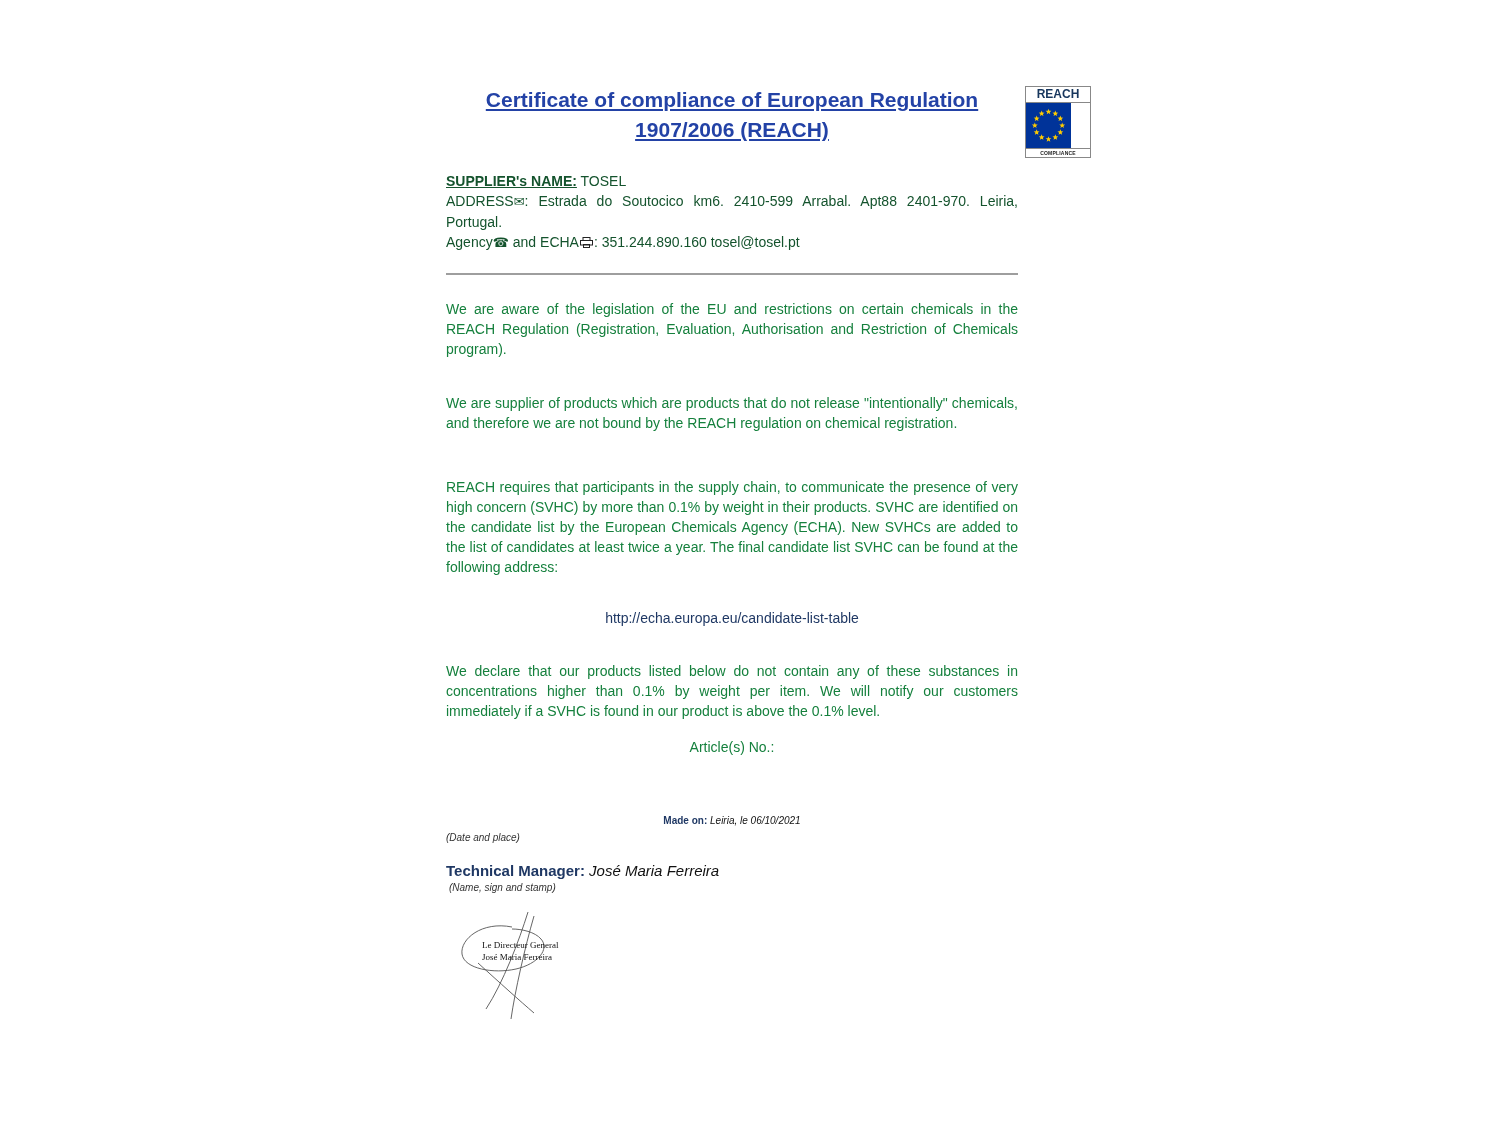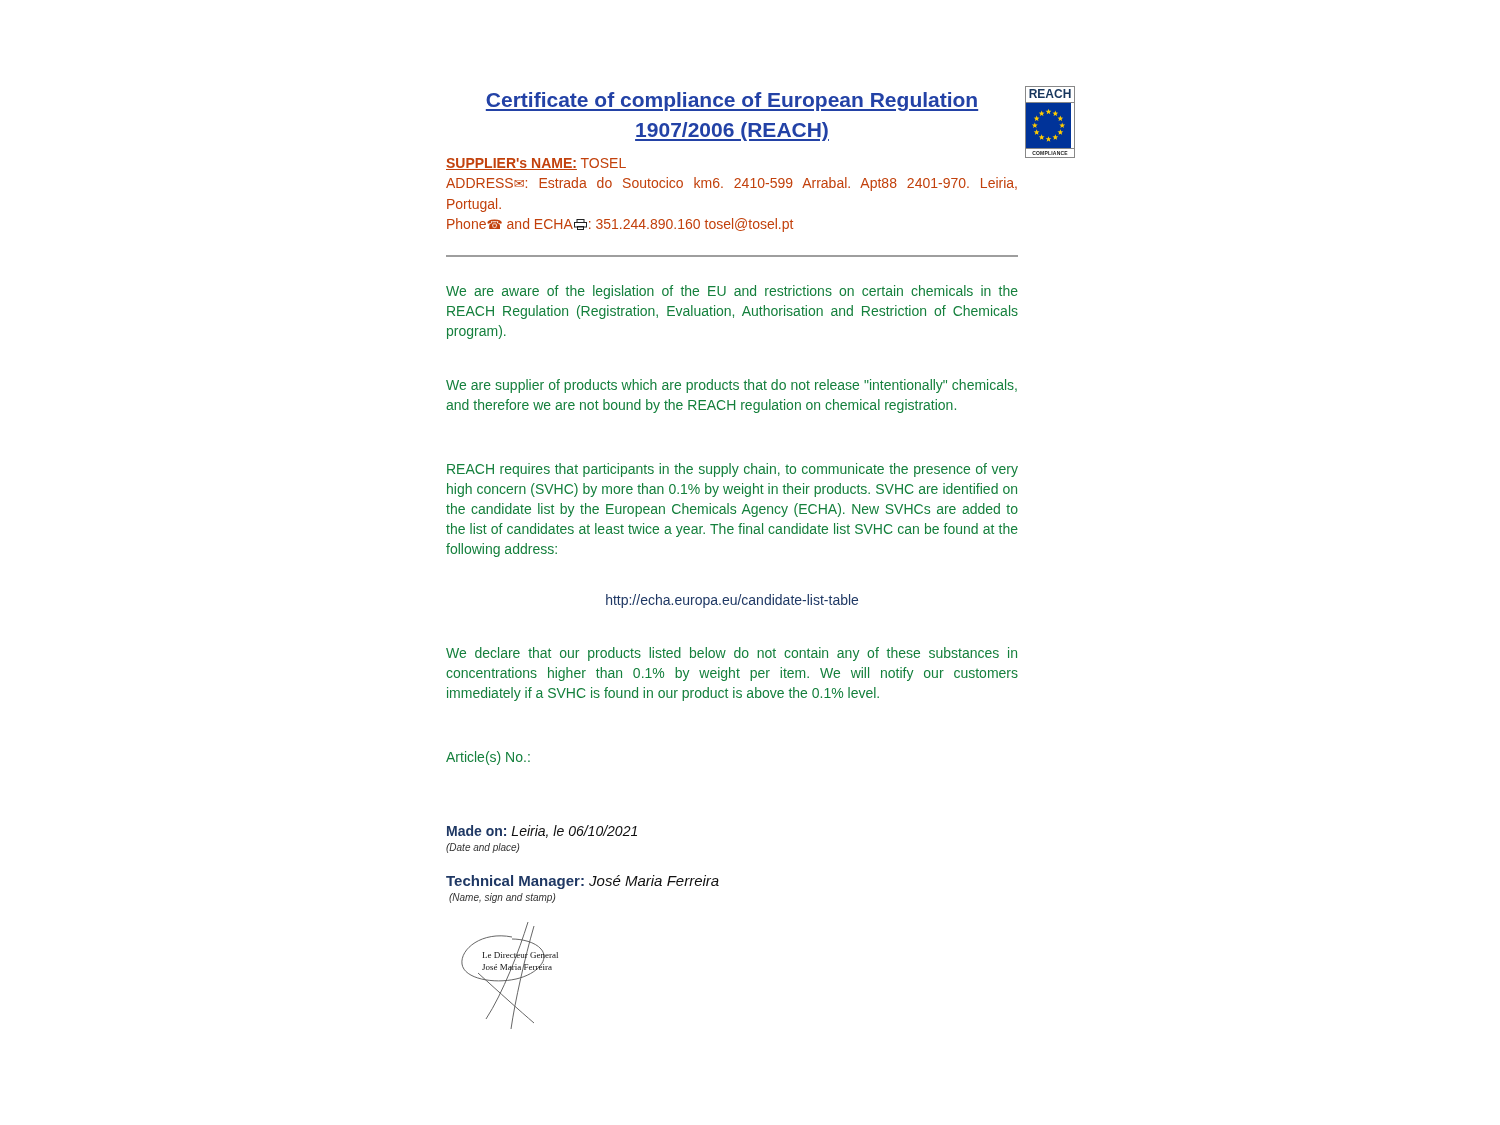--- a/index.html
+++ b/index.html
@@ -5,48 +5,48 @@
   * { margin: 0; padding: 0; box-sizing: border-box; }
   html, body { width: 1500px; height: 1125px; background: #ffffff; }
   body { font-family: "Liberation Sans", sans-serif; }
   .page { position: relative; width: 1500px; height: 1125px; background: #ffffff; overflow: hidden; }
 
   .content { position: absolute; left: 446px; top: 85px; width: 572px; }
 
   .doc-title { text-align: center; color: #2342A6; font-weight: bold; font-size: 21px; line-height: 30px; }
   .doc-title .tline { text-decoration: underline; }
 
-  .supplier { margin-top: 8px; color: #c2410c; font-size: 14px; line-height: 20px; }
+  .supplier { margin-top: 26px; color: #14532d; font-size: 14px; line-height: 20px; }
   .supplier p { text-align: justify; }
   .lbl-underline { font-weight: bold; text-decoration: underline; }
   .uni-icon { font-size: 13px; }
   .fax-icon-svg { display: inline-block; vertical-align: -1px; margin: 0 1px; }
 
   .divider { margin-top: 20px; border: none; border-top: 2px solid #9e9e9e; width: 100%; }
 
   .para { color: #15803d; font-size: 14px; line-height: 20px; text-align: justify; }
   .p1 { margin-top: 24px; }
   .p2 { margin-top: 34px; }
   .p3 { margin-top: 44px; }
   .link-row { margin-top: 32px; text-align: center; }
   .link-row a { color: #1F3864; font-size: 14px; cursor: pointer; }
   .p4 { margin-top: 34px; }
-  .articles { margin-top: 44px; text-align: left; }
+  .articles { margin-top: 16px; text-align: center; }
 
-  .made-on { margin-top: 54px; font-size: 14px; line-height: 20px; }
+  .made-on { margin-top: 54px; font-size: 10px; line-height: 20px; text-align: center; }
   .strong-lbl { color: #1F3864; font-weight: bold; }
   .italic-val { color: #111111; font-style: italic; }
   .small-note { font-size: 10px; line-height: 14px; color: #333333; font-style: italic; }
   .tech-mgr { margin-top: 16px; font-size: 15px; line-height: 20px; }
   .sign-note { padding-left: 3px; }
 
   .signature { margin-top: 16px; margin-left: 2px; }
   .stamp-text { font-family: "Liberation Serif", serif; }
 
-  .reach-logo { position: absolute; left: 1025px; top: 86px; width: 50px; border: 1px solid #888888; background: #ffffff; text-align: center; }
+  .reach-logo { position: absolute; left: 1025px; top: 86px; width: 66px; border: 1px solid #888888; background: #ffffff; text-align: center; }
   .reach-logo-top { font-size: 12px; line-height: 15px; font-weight: bold; color: #17365D; border-bottom: 1px solid #888888; }
   .reach-logo-bottom { font-size: 5px; line-height: 8px; font-weight: bold; color: #222222; border-top: 1px solid #888888; letter-spacing: 0.2px; }
   .eu-flag { display: block; }
 </style>
 </head>
 <body>
 
 <div class="page">
 
   <div class="reach-logo">
@@ -75,21 +75,21 @@
   <div class="content">
 
     <div class="doc-title">
       <div><span class="tline">Certificate of compliance of European Regulation</span></div>
       <div><span class="tline">1907/2006 (REACH)</span></div>
     </div>
 
     <div class="supplier">
       <p><span class="lbl-underline">SUPPLIER's NAME:</span><span> TOSEL</span></p>
       <p><span>ADDRESS</span><span class="uni-icon">✉</span><span>: Estrada do Soutocico km6. 2410-599 Arrabal. Apt88 2401-970. Leiria, Portugal.</span></p>
-      <p><span>Phone</span><span class="uni-icon">☎</span><span> and ECHA</span><svg class="fax-icon-svg" width="13" height="11" viewBox="0 0 13 11">
+      <p><span>Agency</span><span class="uni-icon">☎</span><span> and ECHA</span><svg class="fax-icon-svg" width="13" height="11" viewBox="0 0 13 11">
             <rect x="3" y="0.5" width="7" height="3" fill="none" stroke="#222" stroke-width="1"></rect>
             <rect x="0.5" y="3.5" width="12" height="4.5" fill="none" stroke="#222" stroke-width="1"></rect>
             <rect x="3.5" y="7.5" width="6" height="3" fill="none" stroke="#222" stroke-width="1"></rect>
           </svg><span>: 351.244.890.160 tosel@tosel.pt</span></p>
     </div>
 
     <hr class="divider">
 
     <p class="para p1">We are aware of the legislation of the EU and restrictions on certain chemicals in the REACH Regulation (Registration, Evaluation, Authorisation and Restriction of Chemicals program).</p>
     <p class="para p2">We are supplier of products which are products that do not release "intentionally" chemicals, and therefore we are not bound by the REACH regulation on chemical registration.</p>

